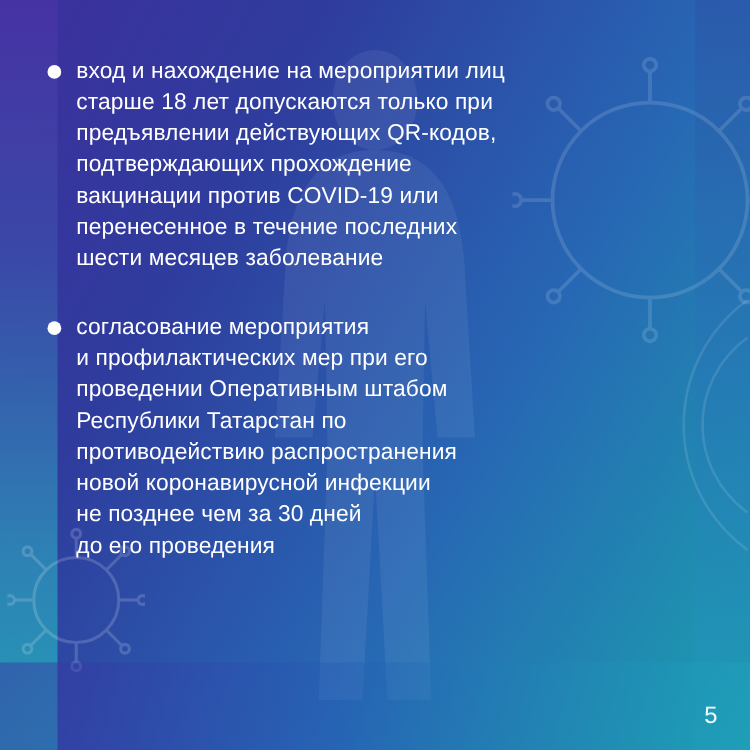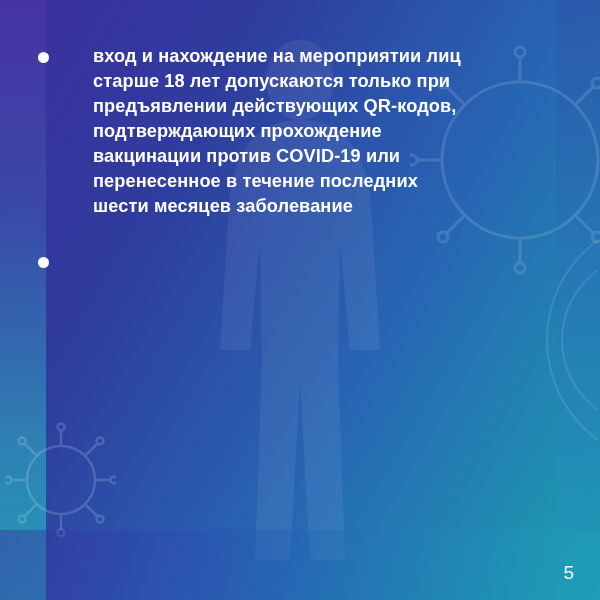--- a/index.html
+++ b/index.html
@@ -87,24 +87,23 @@
     height: 11px;
     border-radius: 50%;
     background: #ffffff;
     margin-top: 8px;
     margin-right: 12px;
   }
   .bullet-text {
     color: #ffffff;
     font-size: 18.2px;
     line-height: 25px;
-    font-weight: bold;
+    font-weight: normal;
     letter-spacing: 0.1px;
     white-space: pre-line;
-    margin-left: 32px;
   }
   .page-number {
     position: absolute;
     right: 26px;
     bottom: 16px;
     color: #ffffff;
     font-size: 19px;
     font-weight: normal;
     z-index: 6;
     opacity: 0.95;
@@ -196,19 +195,27 @@
 старше 18 лет допускаются только при
 предъявлении действующих QR-кодов,
 подтверждающих прохождение
 вакцинации против COVID-19 или
 перенесенное в течение последних
 шести месяцев заболевание</div>
     </div>
 
     <div class="bullet-item">
       <div class="bullet-dot"></div>
+      <div class="bullet-text">согласование мероприятия
+и профилактических мер при его
+проведении Оперативным штабом
+Республики Татарстан по
+противодействию распространения
+новой коронавирусной инфекции
+не позднее чем за 30 дней
+до его проведения</div>
     </div>
 
   </div>
 
   <div class="page-number">5</div>
 
 </div>
 
 </body></html>

